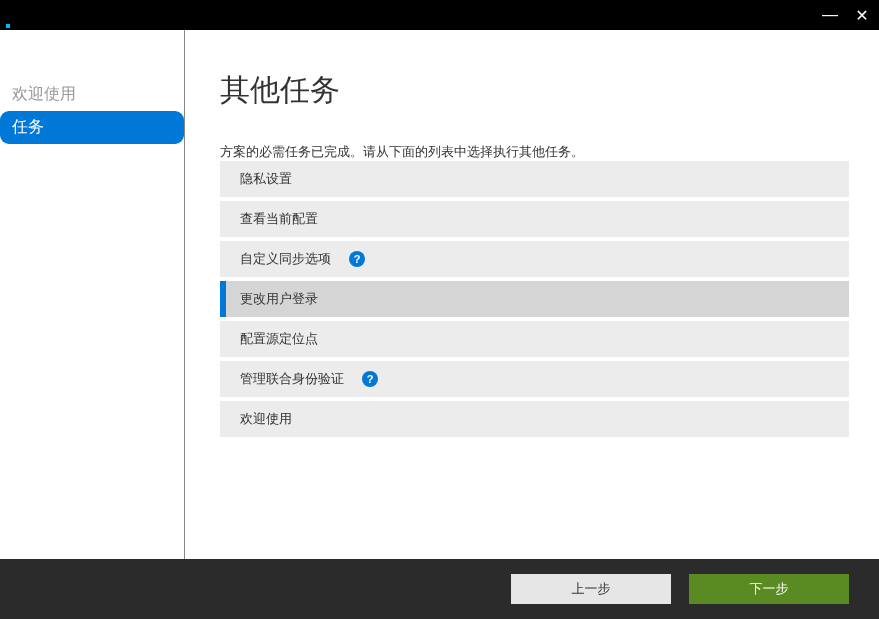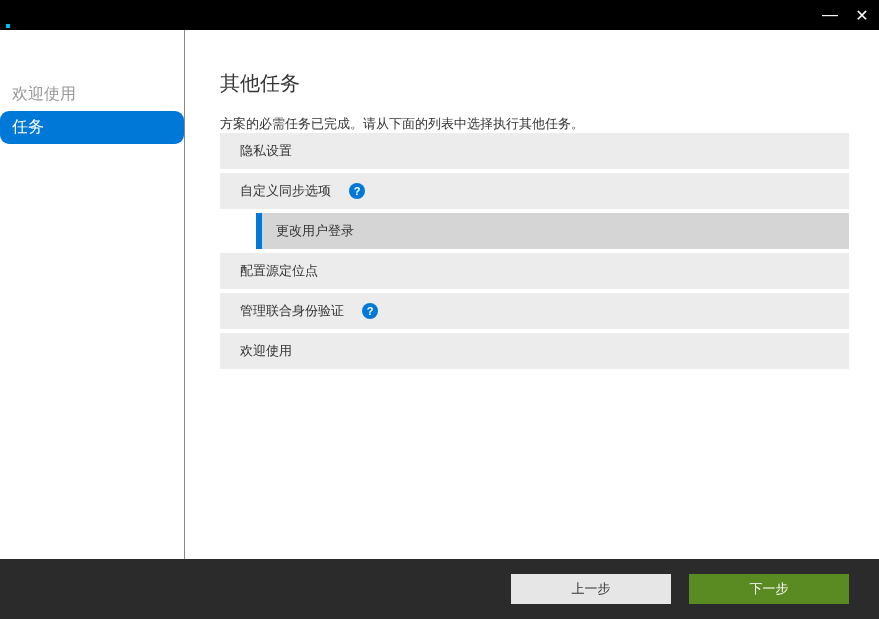--- a/index.html
+++ b/index.html
@@ -71,24 +71,24 @@
     .sidebar-item.active {
       background: #0078d7;
       color: #fff;
       border-radius: 9px;
     }
     .main {
       flex: 1;
       padding: 40px 30px 20px 35px;
     }
     .page-title {
-      font-size: 20px;
+      font-size: 30px;
       font-weight: 400;
       color: #333;
-      margin-bottom: 18px;
+      margin-bottom: 32px;
     }
     .page-description {
       font-size: 13px;
       color: #333;
     }
     .task-list {
       display: flex;
       flex-direction: column;
       gap: 4px;
       border-radius: 17px;
@@ -99,21 +99,20 @@
       font-size: 13px;
       color: #333;
       cursor: pointer;
       border-left: 6px solid transparent;
       display: flex;
       align-items: center;
     }
     .task-item.selected {
       background: #d5d5d5;
       border-left: 6px solid #0078d7;
-      margin-left: 36px;
     }
     .task-label {
       flex: 0 0 auto;
     }
     .help-icon {
       width: 16px;
       height: 16px;
       border-radius: 50%;
       background: #0078d7;
       color: #fff;
@@ -180,20 +179,23 @@
     <div class="main">
       <h1 class="page-title">其他任务</h1>
       <p class="page-description">方案的必需任务已完成。请从下面的列表中选择执行其他任务。</p>
 
       <div class="task-list">
 
         <div class="task-item">
           <span class="task-label">隐私设置</span>
         </div>
 
+        <div class="task-item">
+          <span class="task-label">查看当前配置</span>
+        </div>
 
 
         <div class="task-item">
           <span class="task-label">自定义同步选项</span>
           <span class="help-icon">?</span>
         </div>
 
 
 
         <div class="task-item selected">

